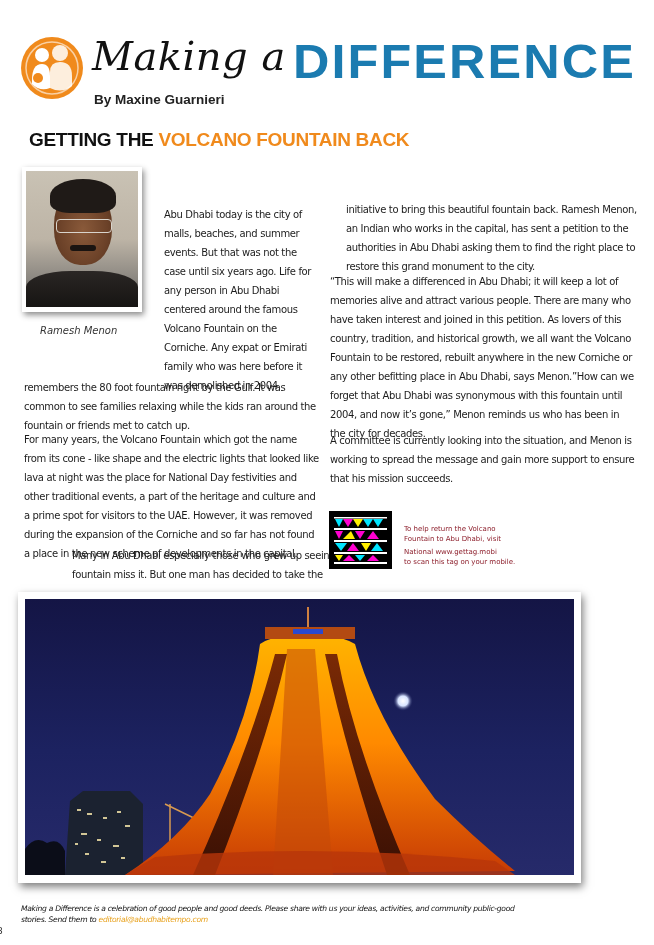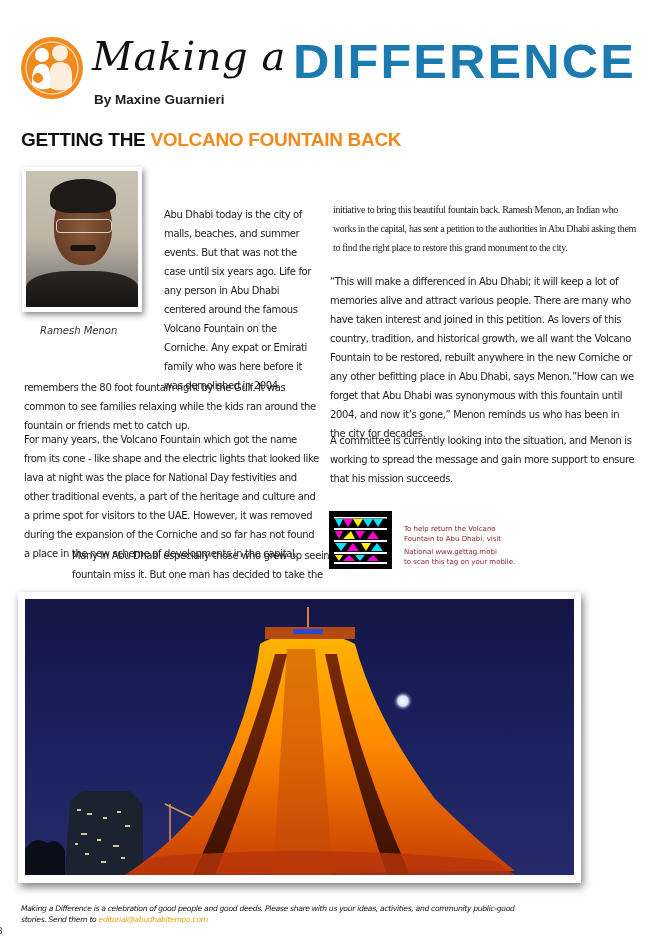--- a/index.html
+++ b/index.html
@@ -10,21 +10,21 @@
     
     #logo { left: 20px; top: 36px; width: 64px; height: 64px; }
     #title-script { left: 92px; top: 34px; font-family: "DejaVu Serif", serif; font-style: italic;
       font-size: 40px; line-height: 44px; color: #111; letter-spacing: 0.5px; }
     #title-big { left: 293px; top: 38px; font-family: "Liberation Sans", sans-serif; font-weight: 700;
       font-size: 48px; line-height: 48px; color: #1b7bb0; letter-spacing: 2px; transform: scaleX(1.05); transform-origin: left; }
     #byline { left: 94px; top: 92px; font-family: Liberation Sans, sans-serif; font-weight: 700;
       font-size: 13.5px; color: #222; }
     #headline { left: 21px; top: 129px; font-family: "Liberation Sans", sans-serif; font-weight: 700;
       font-size: 19px; letter-spacing: -0.3px; }
-    #headline .dark { color: #111; }
+    #headline .dark { color: #111; margin-left: 8px; }
     #headline .accent { color: #f08a1c; }
 
     
     #portrait { left: 22px; top: 167px; width: 120px; height: 145px; background: #fff;
       box-shadow: 2px 3px 6px rgba(0,0,0,0.45); }
     #portrait .pic { position: absolute; left: 4px; top: 4px; width: 112px; height: 136px;
       background: linear-gradient(180deg, #c9c2b4 0%, #bdb4a6 50%, #8a8680 80%, #3d3a36 100%); overflow: hidden; }
     #portrait .head { position: absolute; left: 28px; top: 16px; width: 58px; height: 78px; border-radius: 48% 48% 45% 45%;
       background: radial-gradient(ellipse at 50% 55%, #8a5a3a 0%, #6b4128 60%, #4d2d1a 100%); }
     #portrait .hair { position: absolute; left: 24px; top: 8px; width: 66px; height: 34px; border-radius: 50% 50% 30% 30%;
@@ -36,21 +36,21 @@
       background: linear-gradient(180deg, #2a2624, #141211); border-radius: 40% 40% 0 0; }
     #caption { left: 40px; top: 325px; font-family: "DejaVu Sans", sans-serif; font-style: italic; font-size: 10px; color: #333; }
 
     
     .body-text { font-family: "DejaVu Sans", sans-serif; font-size: 10px; line-height: 19px; color: #1c1c1c;
       letter-spacing: -0.35px; margin: 0; }
     #col1-wrap { left: 164px; top: 205px; width: 152px; }
     #col1-cont { left: 24px; top: 350px; width: 296px; margin-top: 28px; }
     #col1-p2 { left: 24px; top: 430px; width: 296px; }
     #col1-p3 { left: 24px; top: 546px; width: 296px; margin-left: 48px; }
-    #col2-p1 { left: 333px; top: 200px; width: 305px; font-family: Liberation Serif, serif; }
+    #col2-p1 { left: 346px; top: 200px; width: 305px; }
     #col2-p2 { left: 330px; top: 272px; width: 305px; }
     #col2-p3 { left: 330px; top: 431px; width: 305px; }
 
     
     #tag-code { left: 329px; top: 511px; width: 63px; height: 58px; background: #000; }
     #tag-note { left: 404px; top: 525px; font-family: "DejaVu Sans", sans-serif; font-size: 7px; line-height: 9.5px; color: #8c1d2a; }
     #tag-note .gap { height: 4px; }
 
     
     #photo-frame { left: 18px; top: 592px; width: 563px; height: 291px; background: #fff;

